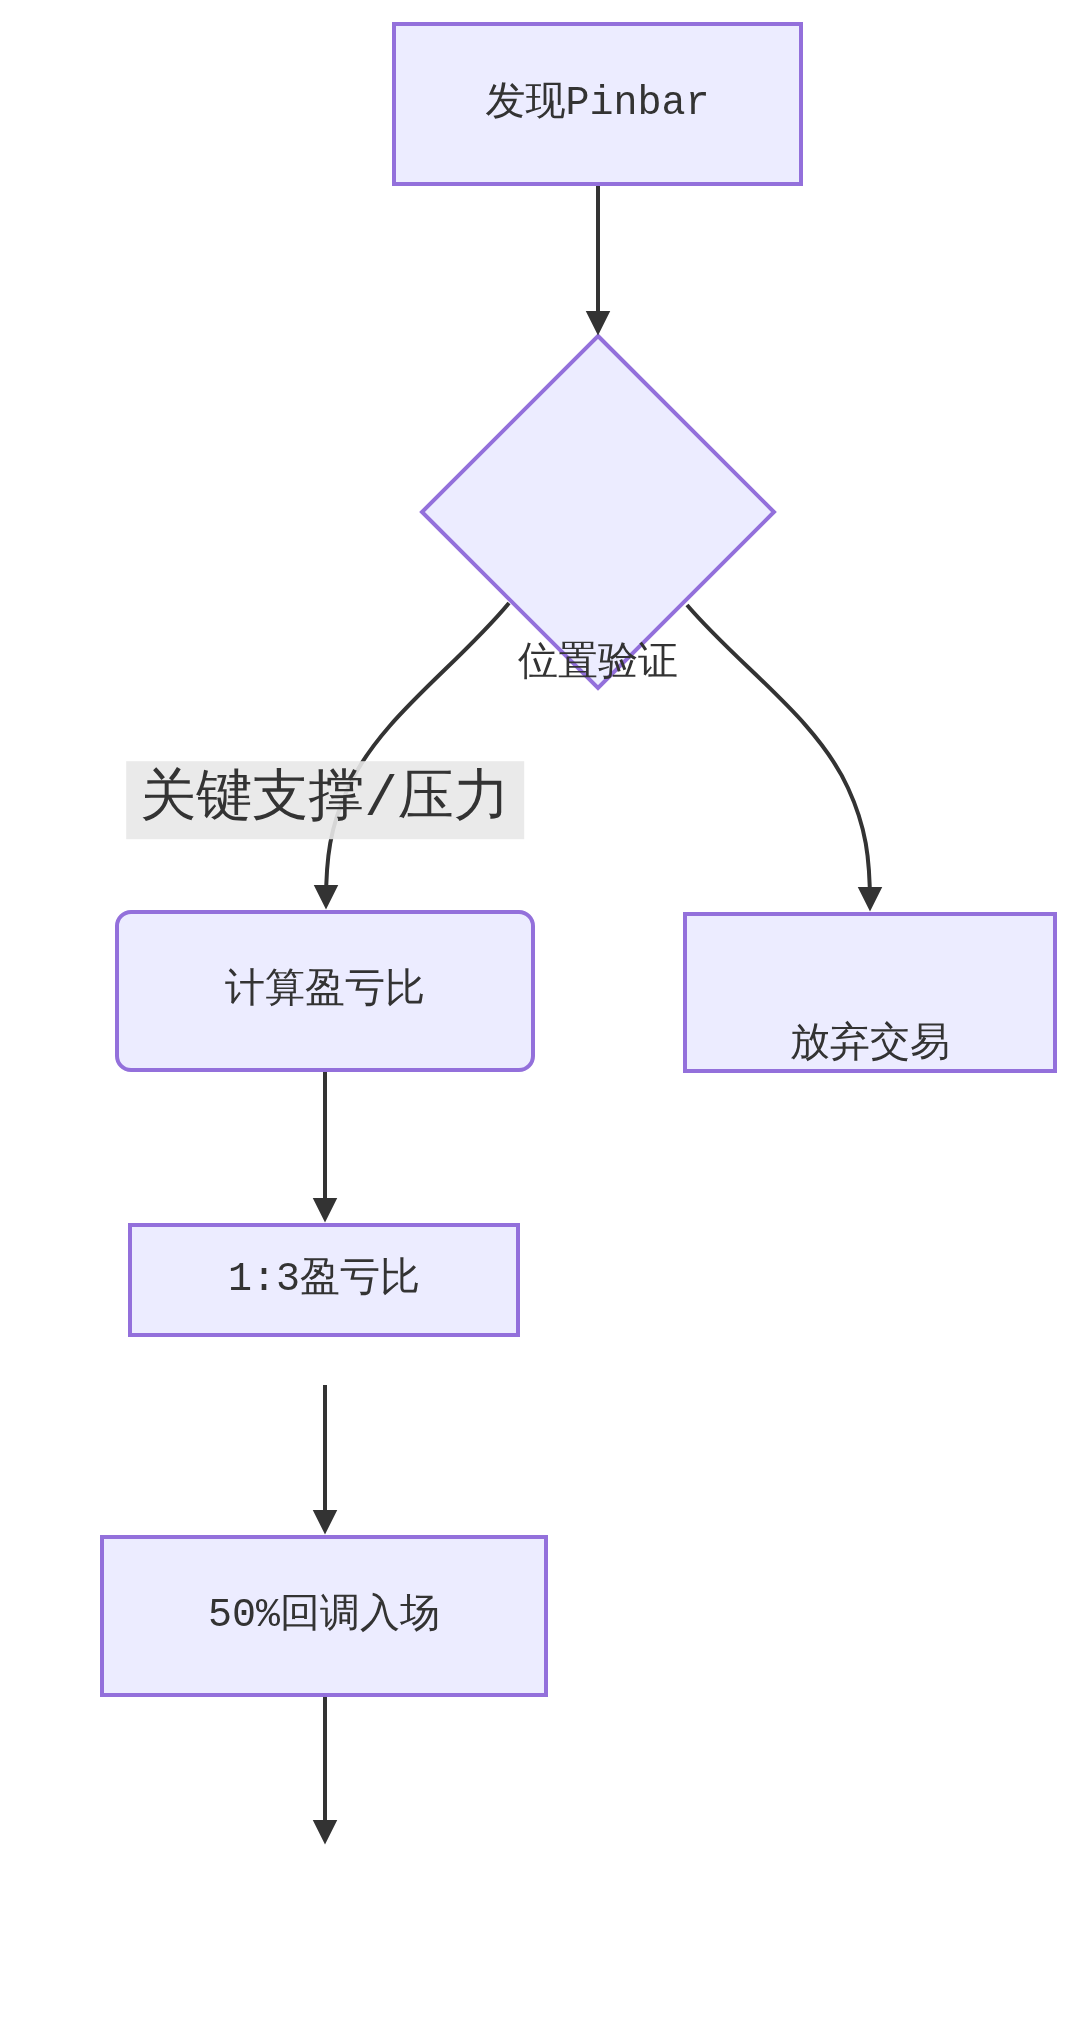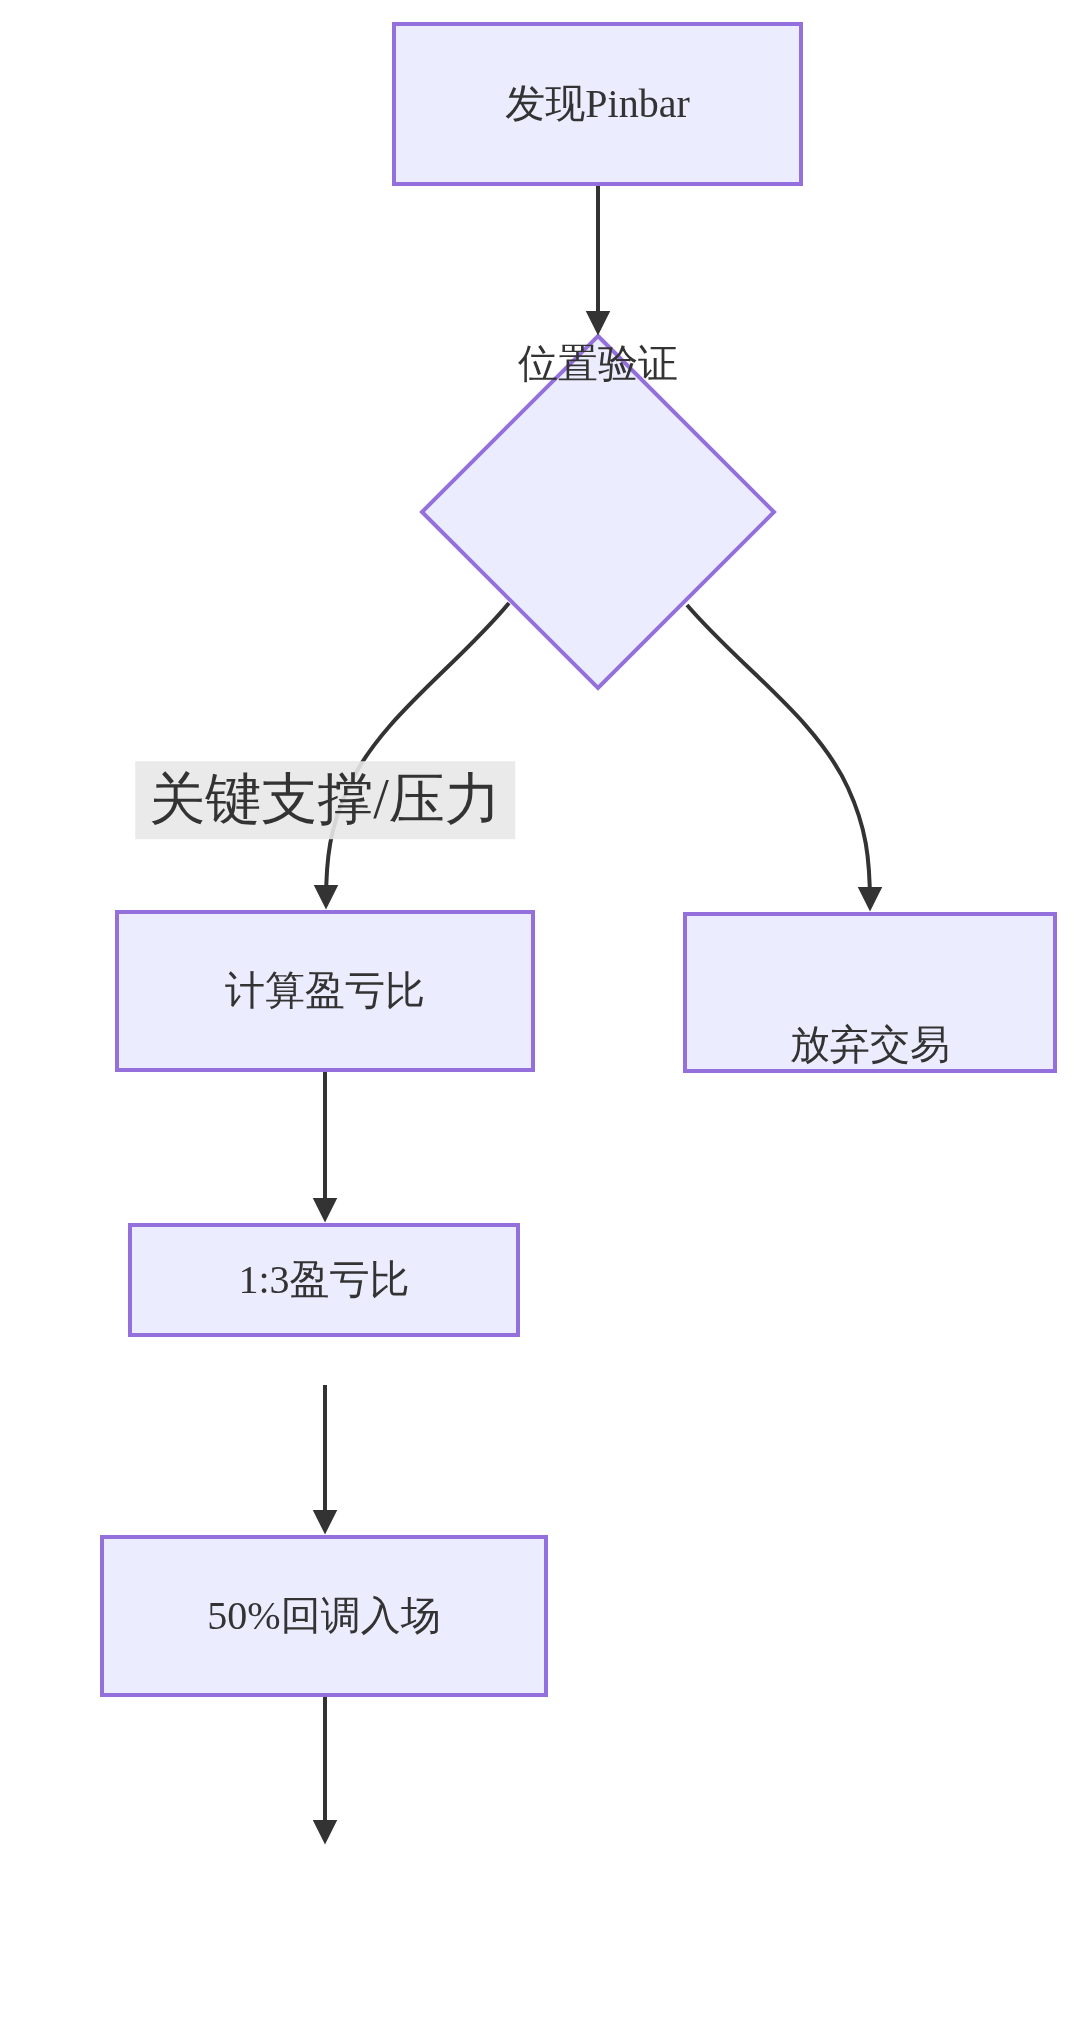--- a/index.html
+++ b/index.html
@@ -5,21 +5,21 @@
   html, body {
     margin: 0;
     padding: 0;
     background: #ffffff;
   }
   .canvas {
     position: relative;
     width: 1081px;
     height: 2034px;
     background: #ffffff;
-    font-family: Liberation Serif, serif;
+    font-family: Liberation Mono, monospace;
     color: #333333;
     overflow: hidden;
   }
   svg.edge-layer {
     position: absolute;
     left: 0;
     top: 0;
     width: 1081px;
     height: 2034px;
   }
@@ -30,33 +30,33 @@
     align-items: center;
     justify-content: center;
     background: #ECECFF;
     border: 4px solid #9370DB;
     font-size: 40px;
     line-height: 1.2;
     color: #333333;
     white-space: nowrap;
   }
   .n-discover { left: 392px; top: 22px;   width: 411px; height: 164px; }
-  .n-calc     { left: 115px; top: 910px;  width: 420px; height: 162px; }
+  .n-calc     { left: 115px; top: 910px;  width: 420px; height: 162px; border-radius: 16px; }
   .n-abandon  { left: 683px; top: 912px;  width: 374px; height: 161px; align-items: flex-end; }
   .n-ratio    { left: 128px; top: 1223px; width: 392px; height: 114px; }
   .n-entry    { left: 100px; top: 1535px; width: 448px; height: 162px; }
   .n-stop     { left: 18px;  top: 1845px; width: 610px; height: 163px; }
   .diamond-label {
     position: absolute;
     left: 422px;
     top: 336px;
     width: 352px;
     height: 352px;
     display: flex;
-    align-items: flex-start;
+    align-items: flex-end;
     justify-content: center;
     font-size: 40px;
     color: #333333;
     white-space: nowrap;
     pointer-events: none;
   }
   .edge-label {
     position: absolute;
     transform: translate(-50%, -50%);
     background: rgba(232, 232, 232, 0.9);

